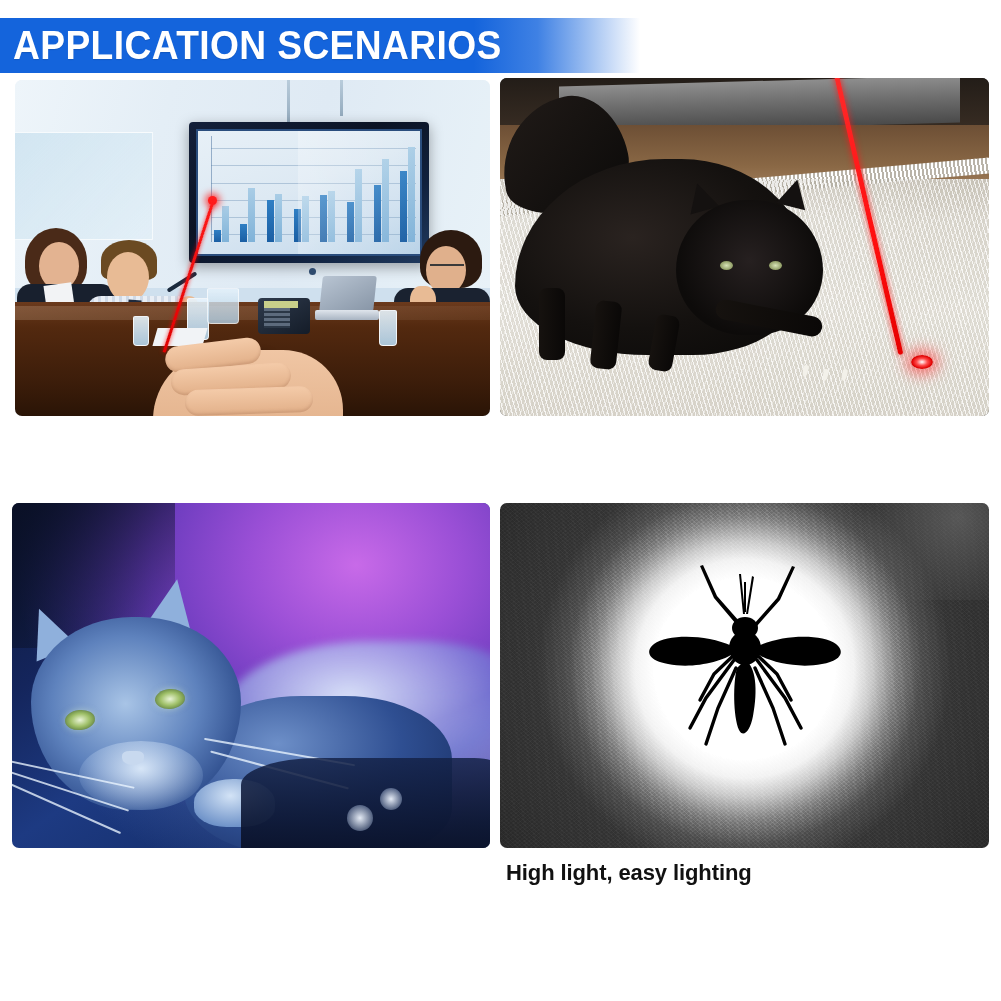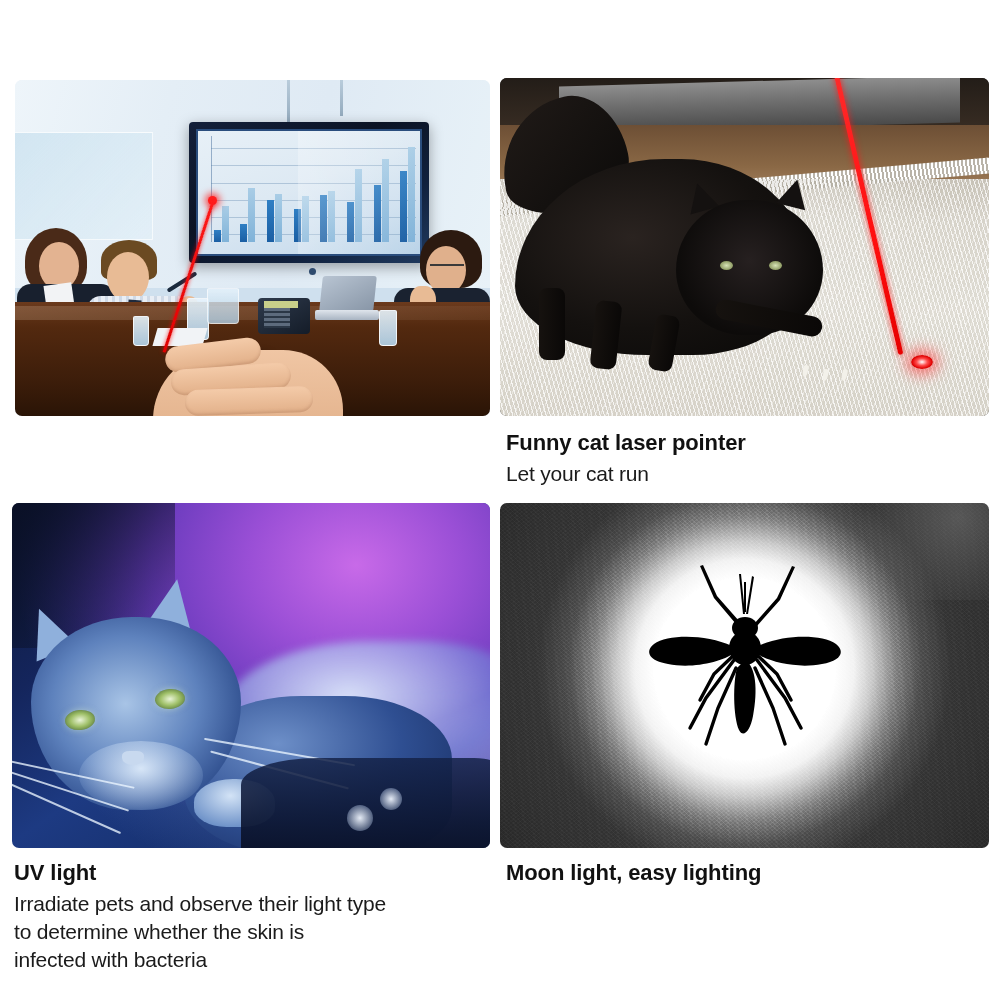--- a/index.html
+++ b/index.html
@@ -455,20 +455,23 @@
     letter-spacing: -0.2px;
     margin-top: 3px;
     white-space: pre-line;
   }
 </style>
 </head>
 <body>
 
 <div class="page">
 
+  <div class="header-banner">
+    <div class="header-title">APPLICATION SCENARIOS</div>
+  </div>
 
   <div class="photo photo-tl">
     <div class="room">
       <div class="room-wall"></div>
       <div class="glass-panel"></div>
       <div class="ceiling-rod rod-1"></div>
       <div class="ceiling-rod rod-2"></div>
 
       <div class="tv-frame">
         <div class="tv-screen">
@@ -663,29 +666,19 @@
             <path d="M115 120 L133 160 L145 196"></path>
           </g>
         </svg>
       </div>
     </div>
   </div>
 
   <div class="caption cap-tl">
   </div>
 
-  <div class="caption cap-tr">
-    <div class="cap-title">Funny cat laser pointer</div>
-    <div class="cap-desc">Let your cat run</div>
+
+
+  <div class="caption cap-br">
+    <div class="cap-title">High light, easy lighting</div>
   </div>
 
-  <div class="caption cap-bl">
-    <div class="cap-title">UV light</div>
-    <div class="cap-desc">Irradiate pets and observe their light type
-to determine whether the skin is
-infected with bacteria</div>
-  </div>
-
-  <div class="caption cap-br">
-    <div class="cap-title">Moon light, easy lighting</div>
-  </div>
-
 </div>
 
 </body></html>

